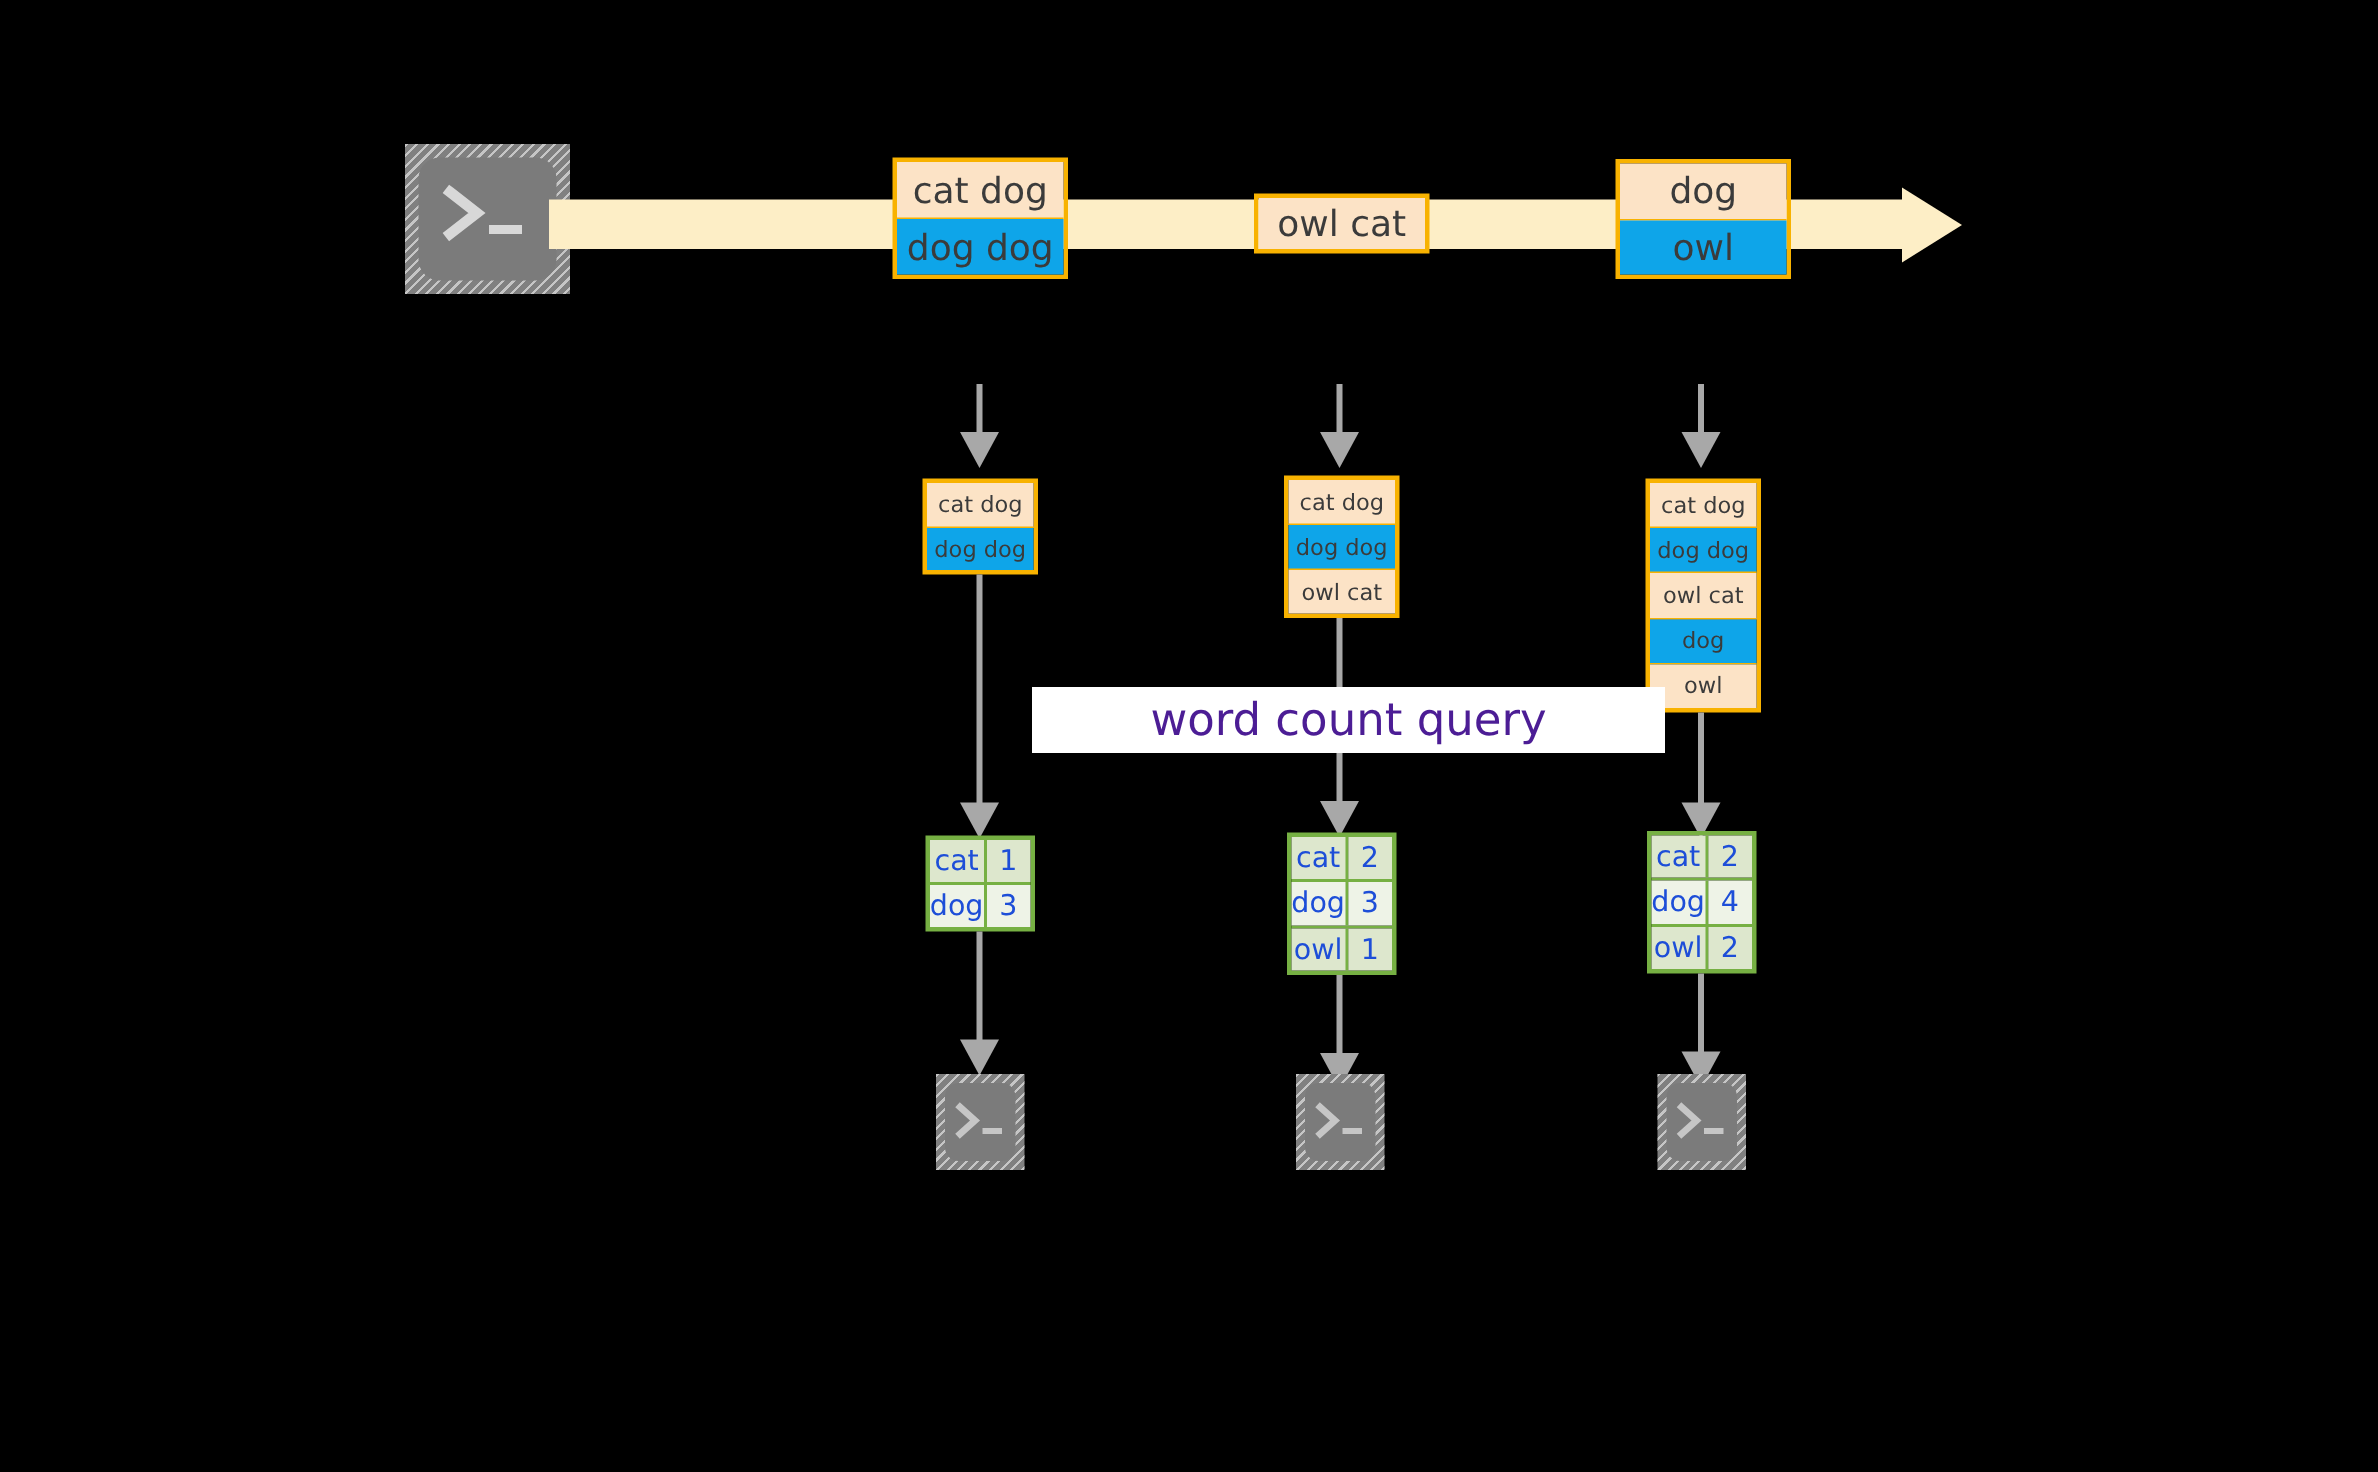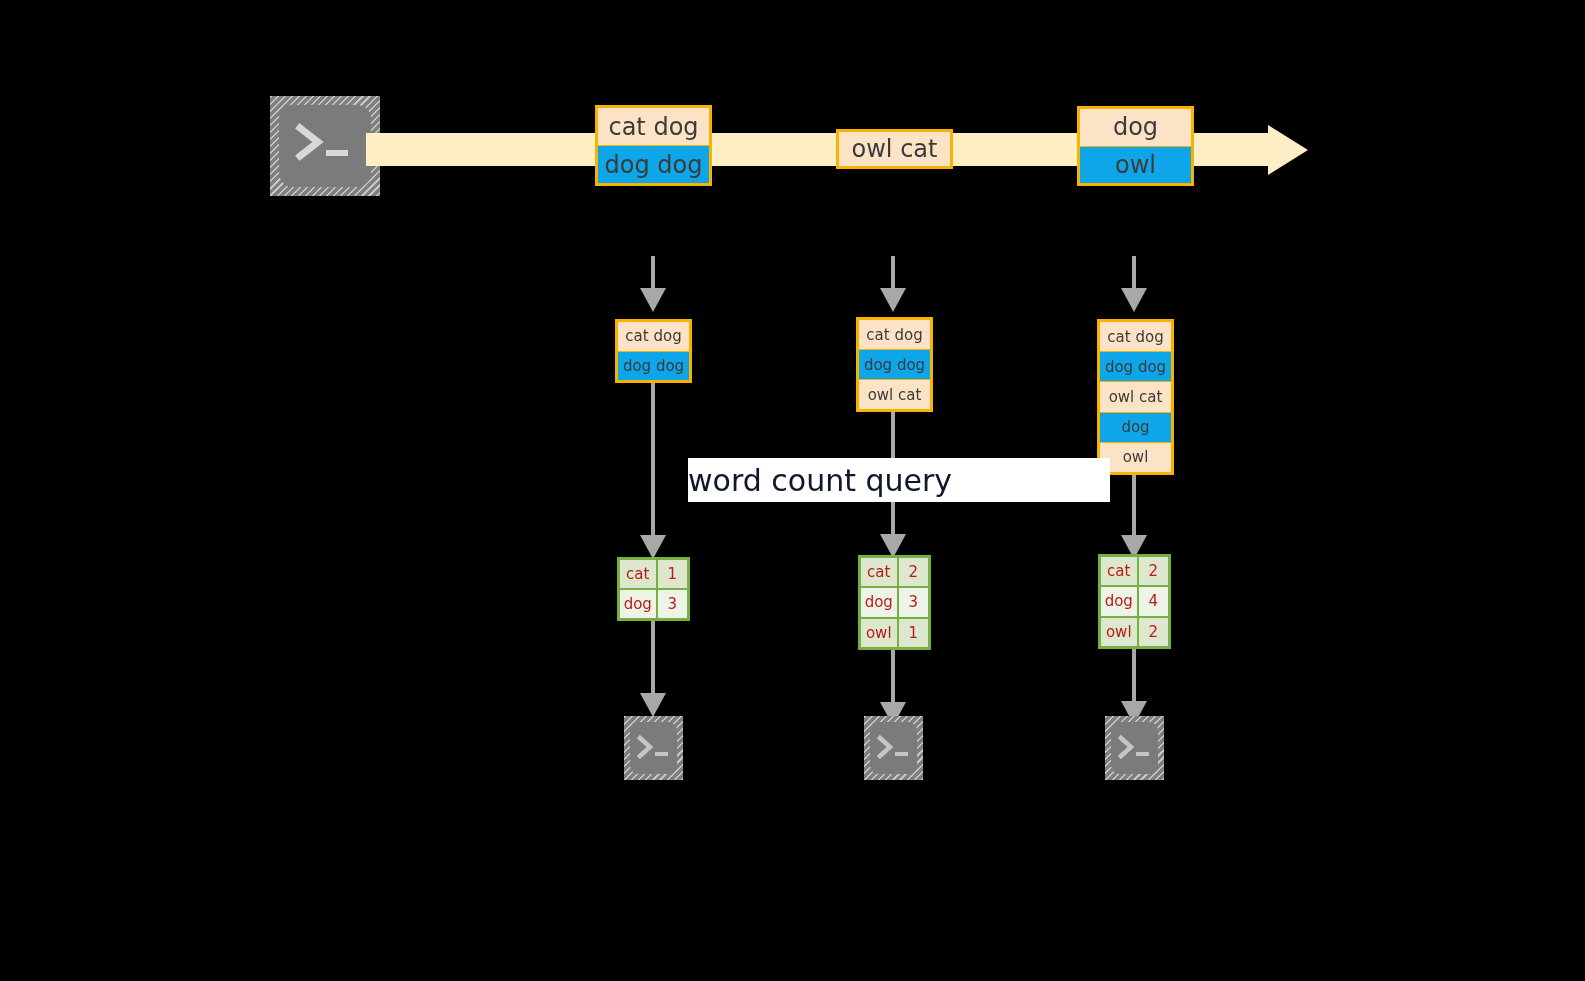--- a/index.html
+++ b/index.html
@@ -72,22 +72,22 @@
   .gtable .grow {
     flex: 1 1 auto;
     display: flex;
     border-bottom: 2px solid #76b043;
   }
   .gtable .grow:last-child { border-bottom: none; }
   .gtable .gk, .gtable .gv {
     display: flex;
     align-items: center;
     justify-content: center;
-    font-size: 15px;
-    color: #b91c1c;
+    font-size: 19px;
+    color: #1d4ed8;
   }
   .gtable .gk { width: 56%; border-right: 2px solid #76b043; }
   .gtable .gv { width: 44%; }
   .gtable .grow.dark  .gk, .gtable .grow.dark  .gv { background: #dde7cd; }
   .gtable .grow.light .gk, .gtable .grow.light .gv { background: #eef3e7; }
 
   
   .conn { position: absolute; }
   .conn .shaft { position: absolute; background: #a8a8a8; width: 4px; }
   .conn .shaft.dashed {
@@ -97,21 +97,22 @@
     background-repeat: repeat-y;
   }
   .conn svg { position: absolute; overflow: visible; }
 
   
   .banner {
     position: absolute;
     background: #ffffff;
     display: flex;
     align-items: center;
-    color: #0f172a;
+    justify-content: center;
+    color: #4c1d95;
     font-size: 30px;
     white-space: nowrap;
   }
 </style>
 </head>
 <body>
 
 <div id="stage">
 
   <div class="terminal" style="left:270px; top:96px; width:110px; height:100px;">

